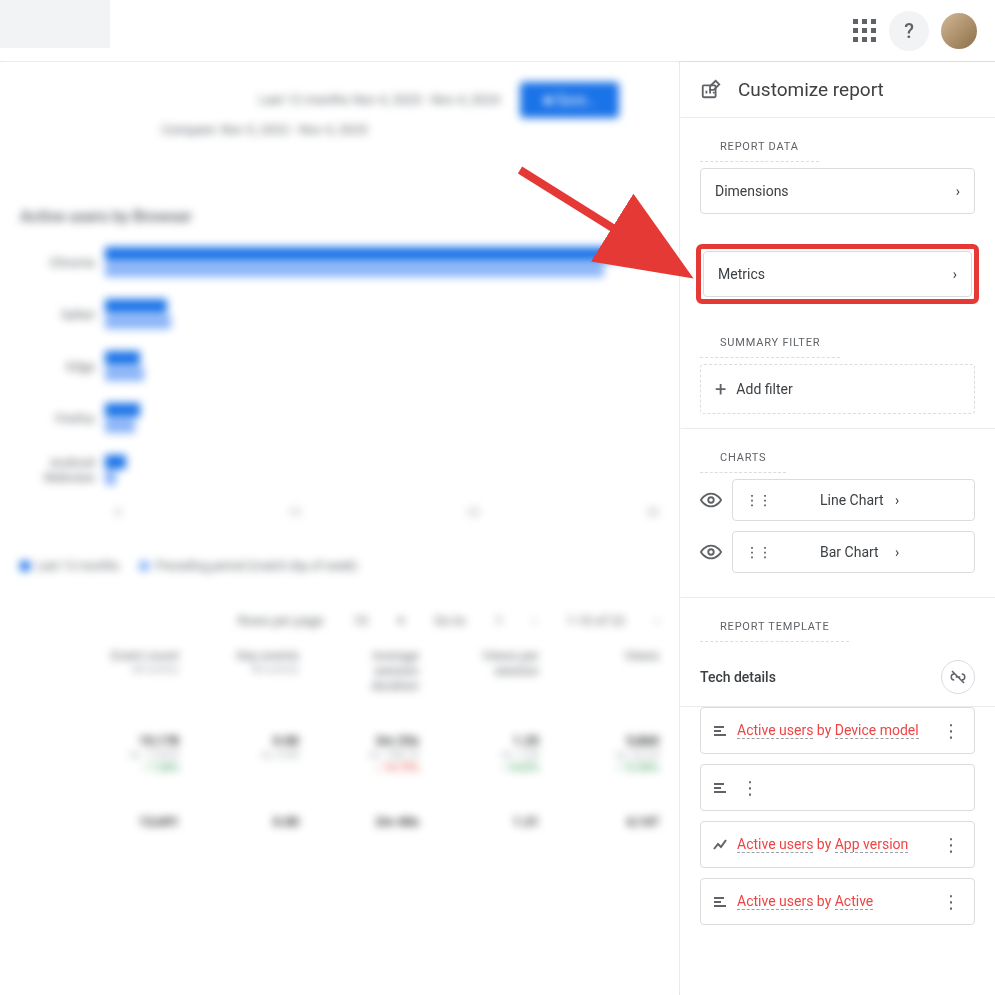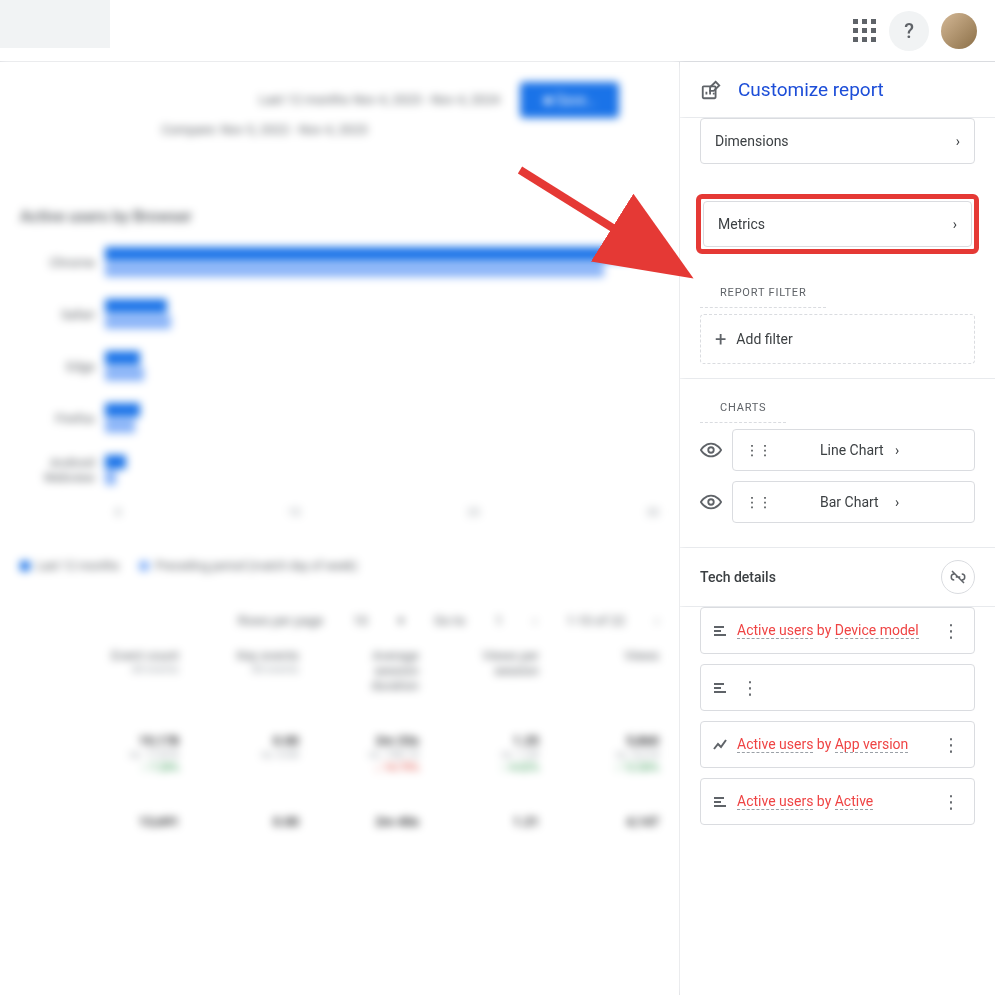--- a/index.html
+++ b/index.html
@@ -34,21 +34,21 @@
 .table-controls { display: flex; justify-content: flex-end; gap: 30px; margin-top: 40px; font-size: 13px; color: #5f6368; align-items: center; }
 .table-header { display: flex; justify-content: flex-end; gap: 40px; margin-top: 20px; font-size: 13px; color: #5f6368; text-align: right; }
 .table-header > div { width: 80px; }
 .table-row { display: flex; justify-content: flex-end; gap: 40px; margin-top: 40px; font-size: 13px; text-align: right; }
 .table-row > div { width: 80px; }
 .green { color: #1e8e3e; }
 .red { color: #d93025; }
 .x-axis { display: flex; justify-content: space-between; font-size: 11px; color: #9aa0a6; padding-left: 95px; margin-top: 20px; }
 
 
-.panel-header { padding: 16px 20px; display: flex; align-items: flex-end; gap: 16px; font-size: 19px; color: #1d4ed8; }
+.panel-header { padding: 16px 20px; display: flex; align-items: flex-start; gap: 16px; font-size: 19px; color: #404040; }
 .panel-header svg { width: 22px; height: 22px; }
 .section-label { font-size: 11px; letter-spacing: 0.8px; color: #5f6368; padding: 14px 20px 8px; border-bottom: 1px dashed #dadce0; display: inline-block; margin-left: 20px; margin-bottom: 6px; margin-top: 8px; }
 .section-label:first-of-type { margin-top: 0; }
 .section-wrap { padding: 0 20px 14px; }
 
 .card-item { border: 1px solid #dadce0; border-radius: 4px; padding: 14px 14px; display: flex; align-items: flex-end; justify-content: space-between; margin-bottom: 10px; cursor: pointer; background: #fff; }
 .card-item span { font-size: 14px; color: #3c4043; }
 .chevron { color: #5f6368; font-size: 16px; }
 
 .highlight-box { border: 5px solid #e53935; border-radius: 6px; padding: 2px; margin: 6px 16px 10px; }
@@ -249,34 +249,35 @@
     <div class="panel-header">
       <svg viewBox="0 0 24 24" fill="none" stroke="#5f6368" stroke-width="2">
           <rect x="3" y="8" width="14" height="13" rx="1"></rect>
           <path d="M7 17v-3M11 17v-5M15 17v-2"></path>
           <path d="M17 3l4 4-6 6-4 0 0-4z"></path>
         </svg>
       <span>Customize report</span>
     </div>
     <div class="divider"></div>
 
+    <div class="section-label">REPORT DATA</div>
     <div class="section-wrap">
       <div class="card-item">
         <span>Dimensions</span>
         <span class="chevron">›</span>
       </div>
     </div>
     <div class="highlight-box">
       <div class="card-item">
         <span>Metrics</span>
         <span class="chevron">›</span>
       </div>
     </div>
 
-    <div class="section-label">REPORT FILTER</div>
+    <div class="section-label">SUMMARY FILTER</div>
     <div class="section-wrap">
       <div class="add-filter">
         <span class="plus">+</span>
         <span>Add filter</span>
       </div>
     </div>
     <div class="divider"></div>
 
     <div class="section-label">CHARTS</div>
     <div class="section-wrap">
@@ -298,20 +299,21 @@
           </svg>
         <div class="chart-card">
           <span class="drag-handle">⋮⋮</span>
           <span>Bar Chart</span>
           <span class="chevron">›</span>
         </div>
       </div>
     </div>
     <div class="divider"></div>
 
+    <div class="section-label">REPORT TEMPLATE</div>
     <div class="template-row">
       <span>Tech details</span>
       <div class="unlink-icon">
         <svg width="18" height="18" viewBox="0 0 24 24" fill="none" stroke="currentColor" stroke-width="2">
             <path d="M9 12h6M7 8a4 4 0 00-4 4 4 4 0 004 4M17 8a4 4 0 014 4 4 4 0 01-4 4M4 4l16 16"></path>
           </svg>
       </div>
     </div>
     <div class="divider"></div>
 

